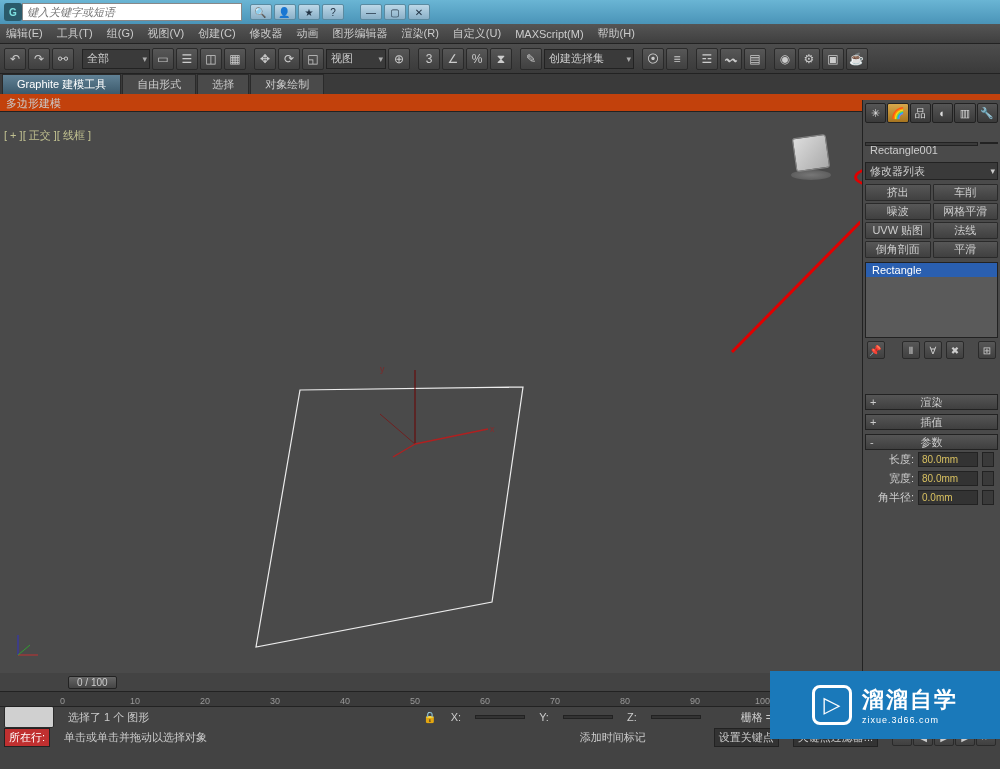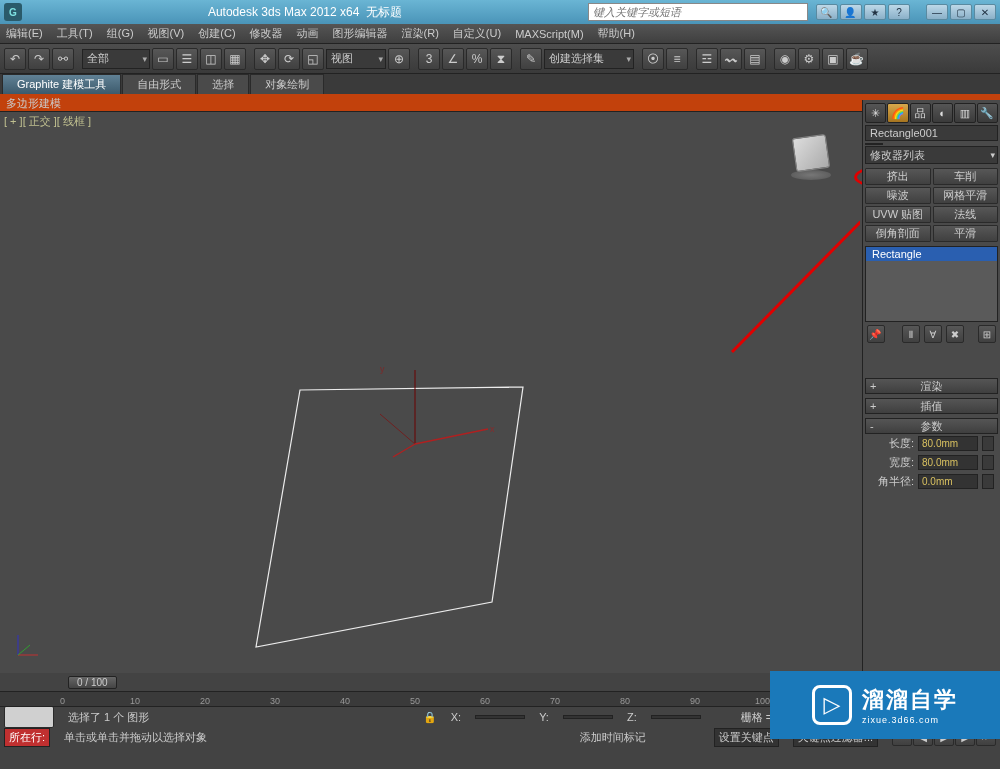--- a/index.html
+++ b/index.html
@@ -25,36 +25,36 @@
 .combo::after{content:"▾"; position:absolute; right:2px; font-size:9px; color:#aaa;}
 
 
 .ribbon-tabs { height: 20px; background: #3a3a3a; display:flex; align-items:flex-end; padding-left:2px; gap:1px; }
 .rtab { padding:2px 14px; background:#4a4a4a; border:1px solid #2a2a2a; border-bottom:none; font-size:11px; color:#ccc; }
 .rtab.active { background: linear-gradient(#608195,#3c5a6c); color:#fff; }
 .ribbon-sub { height: 18px; background: #c2410c; padding:2px 6px; font-size:11px; color:#ccc; border-bottom:1px solid #222; }
 
 
 .viewport-wrap { position:absolute; top:112px; left:0; right:140px; bottom:96px; background:#4a4a4a; }
-.viewport-label { position:absolute; top:2px; left:4px; color:#c0c090; font-size:11px; }
+.viewport-label { position:absolute; top:16px; left:4px; color:#c0c090; font-size:11px; }
 .viewcube { position:absolute; top:18px; right:24px; width:50px; height:50px; }
 .cube-base{position:absolute;bottom:0;left:5px;width:40px;height:10px;background:radial-gradient(ellipse,#777,#555);border-radius:50%;}
 .cube{position:absolute;top:6px;left:8px;width:34px;height:34px;background:linear-gradient(135deg,#ddd,#aaa);border:1px solid #888;border-radius:3px;transform:rotate(-8deg);}
 .gizmo-corner{position:absolute;left:12px;bottom:12px;width:30px;height:30px;}
 .viewport-svg{position:absolute;top:0;left:0;width:100%;height:100%;}
 
 
 .annot-ellipse{position:absolute;border:3px solid #e00000;border-radius:50%;pointer-events:none;}
 
 
 .cmdpanel { position:absolute; top:100px; right:0; width:138px; bottom:0; background:#4a4a4a; border-left:1px solid #222; }
 .cmd-tabs { height:24px; display:flex; padding:3px 2px; gap:1px; }
 .cmd-tab { flex:1; height:20px; background: linear-gradient(#555,#3a3a3a); border:1px solid #222; border-radius:2px; display:flex;align-items:center;justify-content:center; font-size:11px; color:#ddd;}
 .cmd-tab.active{ background:linear-gradient(#d8a74a,#a77520); color:#fff;}
-.name-row{ height:20px; display:flex; padding:1px 2px; gap:2px;flex-direction:column; }
+.name-row{ height:20px; display:flex; padding:18px 2px; gap:2px; }
 .name-field{ flex:1; background:#3a3a3a; border:1px solid #222; padding:1px 4px; font-size:11px; color:#ccc;}
 .color-swatch{ width:18px; background:#4040c0; border:1px solid #222;}
 .mod-combo{ margin:2px; height:18px; background:#3a3a3a; border:1px solid #222; color:#ccc; padding:0 14px 0 4px; font-size:11px; display:flex;align-items:center; position:relative;}
 .mod-combo::after{content:"▾";position:absolute;right:2px;font-size:9px;}
 .preset-grid{ display:grid; grid-template-columns:1fr 1fr; gap:2px; padding:2px; }
 .preset-btn{ height:17px; background:linear-gradient(#575757,#404040); border:1px solid #2a2a2a; border-radius:1px; font-size:11px; color:#ccc; display:flex;align-items:center;justify-content:center;}
 .stack-box{ margin:2px; height:76px; background:#5a5a5a; border:1px solid #222; }
 .stack-item{ background:#2a5fb0; color:#fff; padding:1px 6px; font-size:11px; }
 .stack-icons{ height:20px; display:flex; padding:2px 4px; gap:4px; align-items:center;}
 .stack-icons .tool-btn{width:18px;height:18px;font-size:10px;}
@@ -78,23 +78,20 @@
 .watermark{ position:absolute; right:0; bottom:30px; width:230px; height:68px; background:#1a79ba; color:#fff; display:flex; align-items:center; justify-content:center; gap:10px; }
 .watermark .logo{ width:40px;height:40px;border:3px solid #fff;border-radius:8px;display:flex;align-items:center;justify-content:center;font-size:22px;}
 .watermark .txt{font-size:22px;font-weight:bold;letter-spacing:2px;}
 .watermark .sub{font-size:9px;letter-spacing:1px;}
 </style>
 </head>
 <body>
 
 <div class="titlebar">
   <div class="app-icon">G</div>
-  <div class="title-center">
-    <span>Autodesk 3ds Max 2012 x64</span>&nbsp;&nbsp;<span>无标题</span>
-  </div>
   <input class="search-box" placeholder="键入关键字或短语" style="">
   <div class="win-icons">
     <span>🔍</span>
     <span>👤</span>
     <span>★</span>
     <span>?</span>
   </div>
   <div class="win-icons" style="margin-left:16px">
     <span>—</span>
     <span>▢</span>

